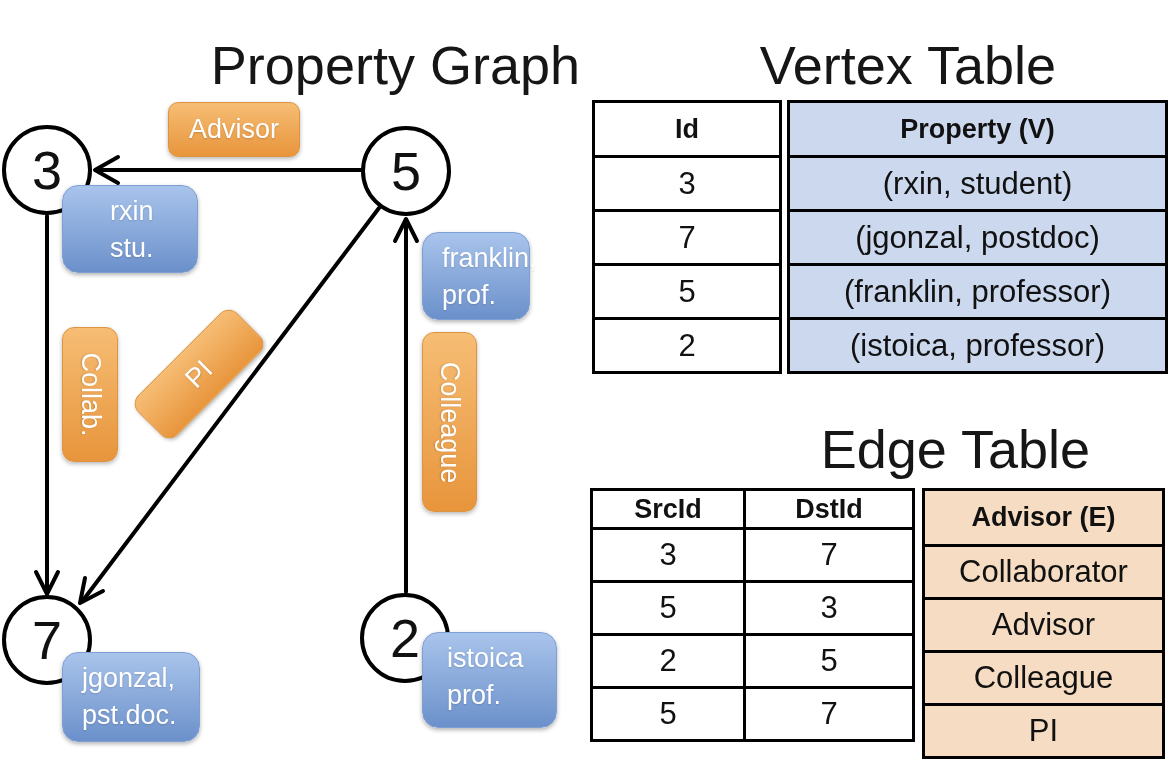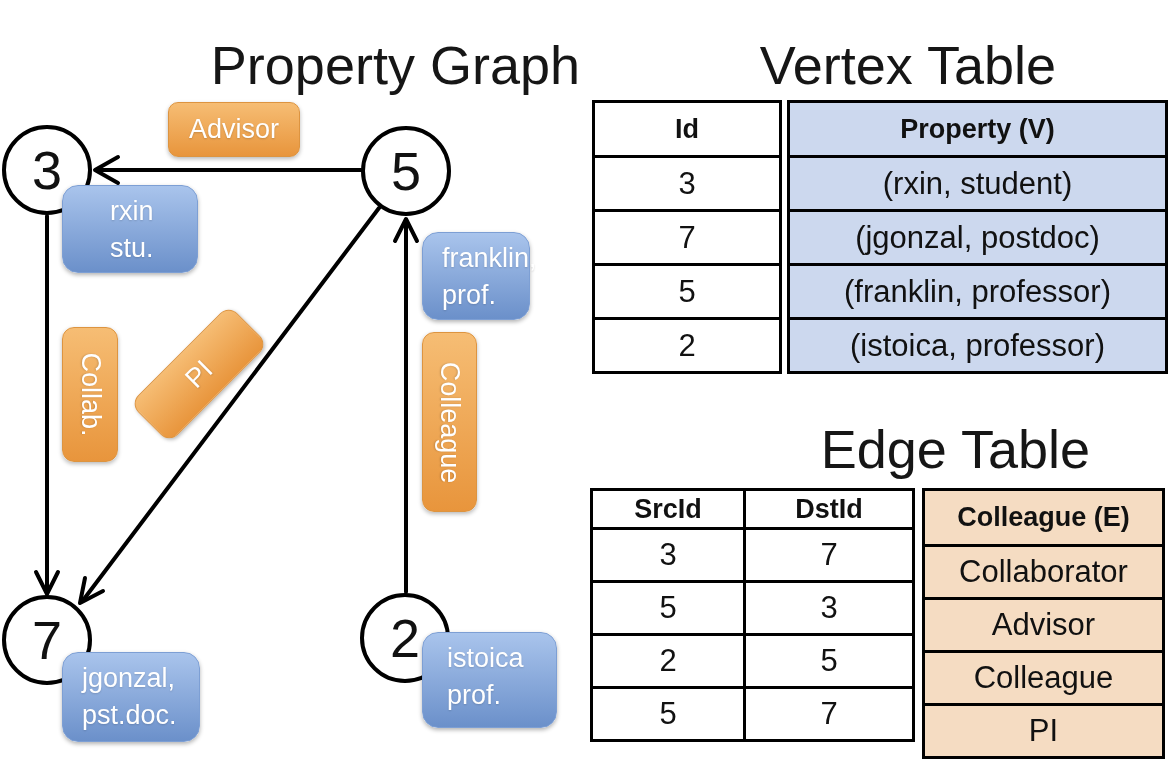--- a/index.html
+++ b/index.html
@@ -159,20 +159,20 @@
     <div class="col dst">
       <div class="trow hdr">DstId</div>
       <div class="trow">7</div>
       <div class="trow">3</div>
       <div class="trow">5</div>
       <div class="trow">7</div>
     </div>
   </div>
 
   <div class="tcol shade-e" id="et-prop">
-    <div class="trow hdr">Colleague (E)</div>
+    <div class="trow hdr">Advisor (E)</div>
     <div class="trow">Collaborator</div>
     <div class="trow">Advisor</div>
     <div class="trow">Colleague</div>
     <div class="trow">PI</div>
   </div>
 
 </div>
 
 </body></html>

